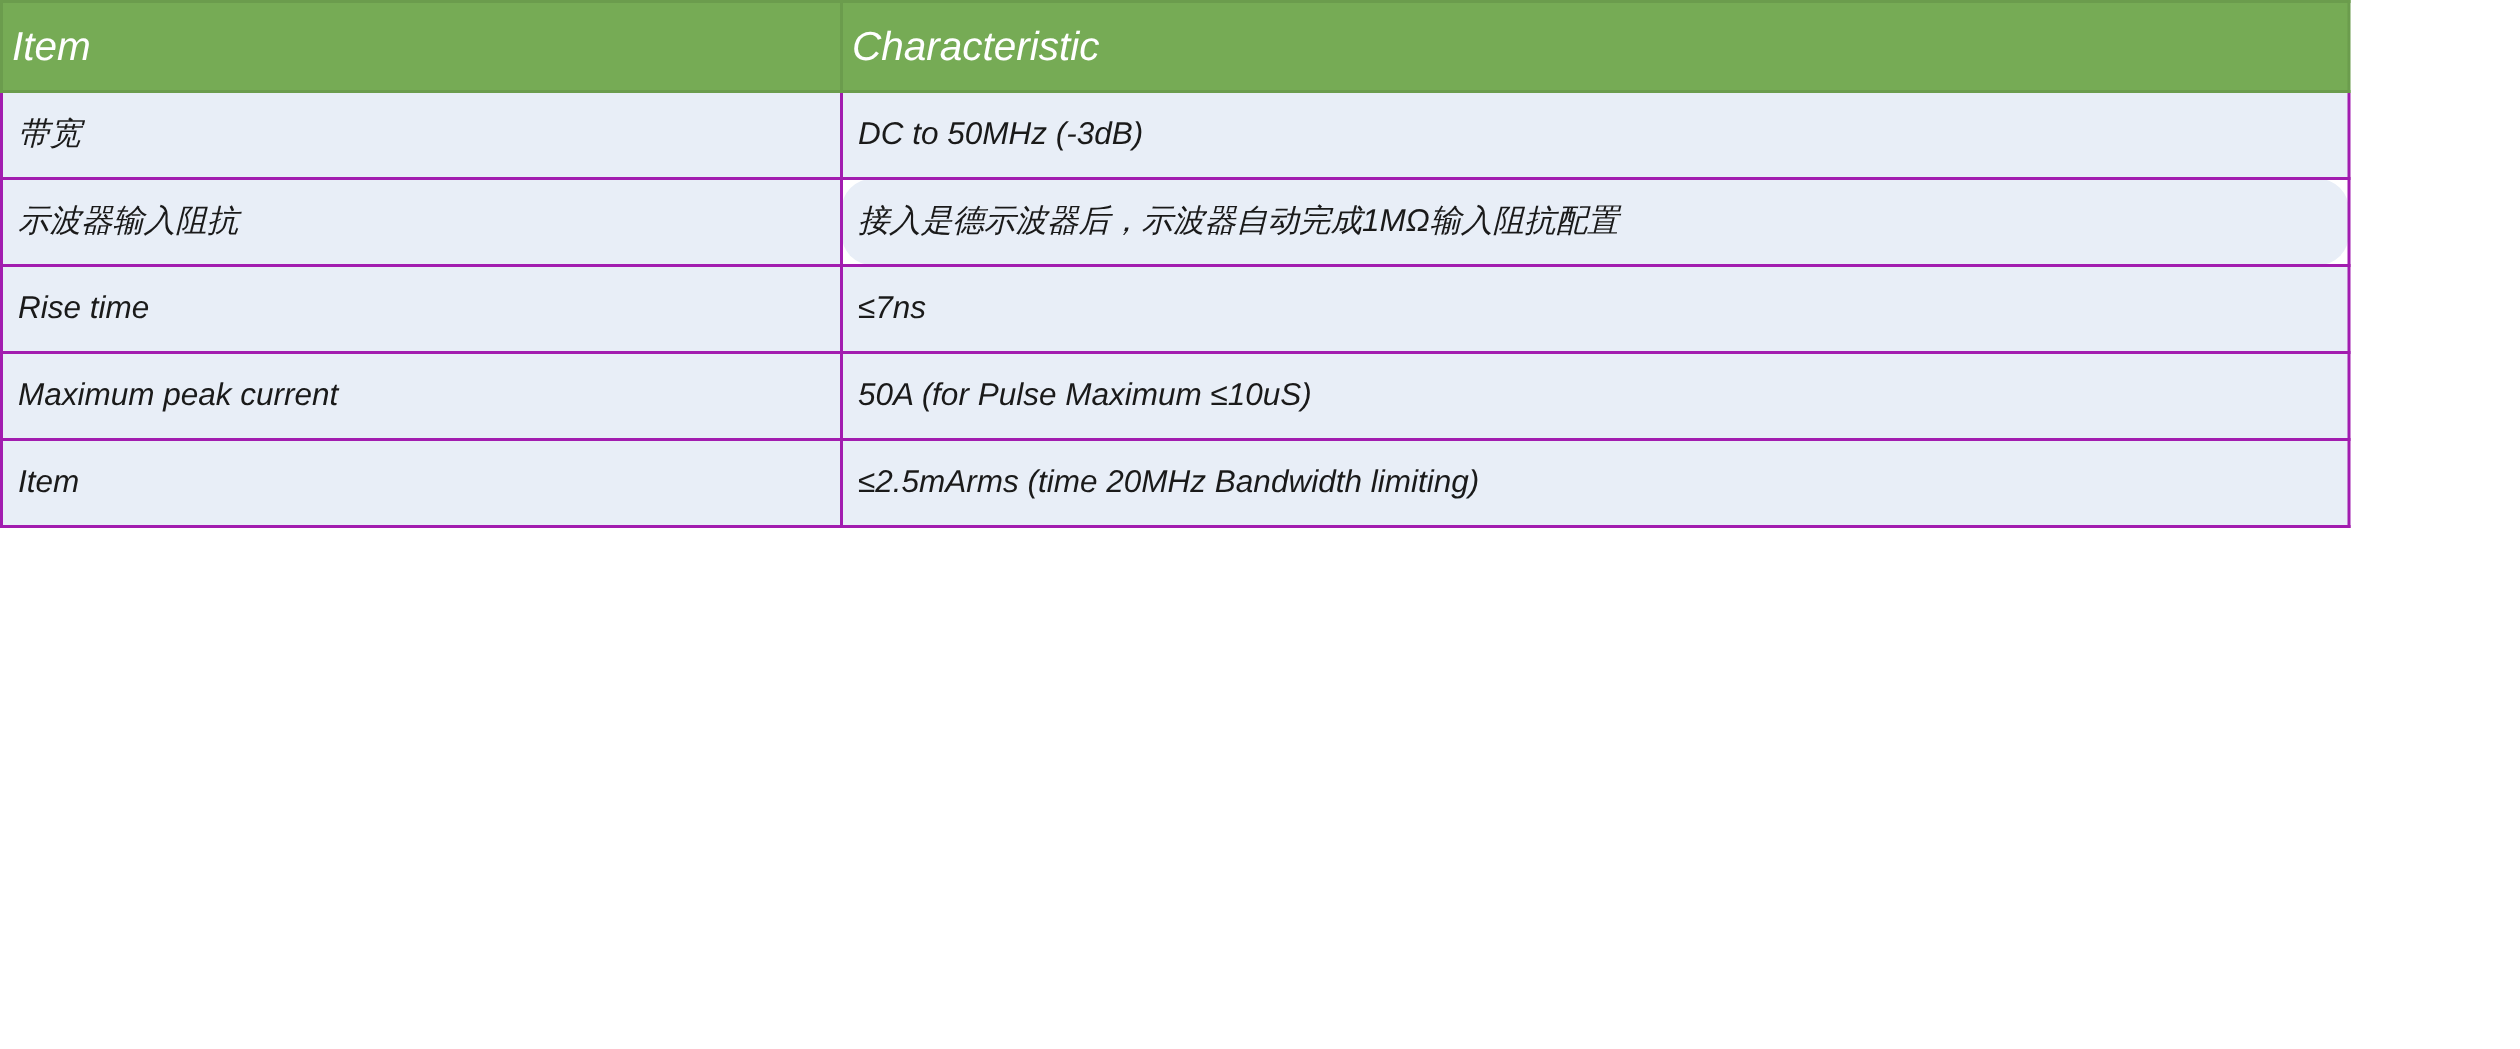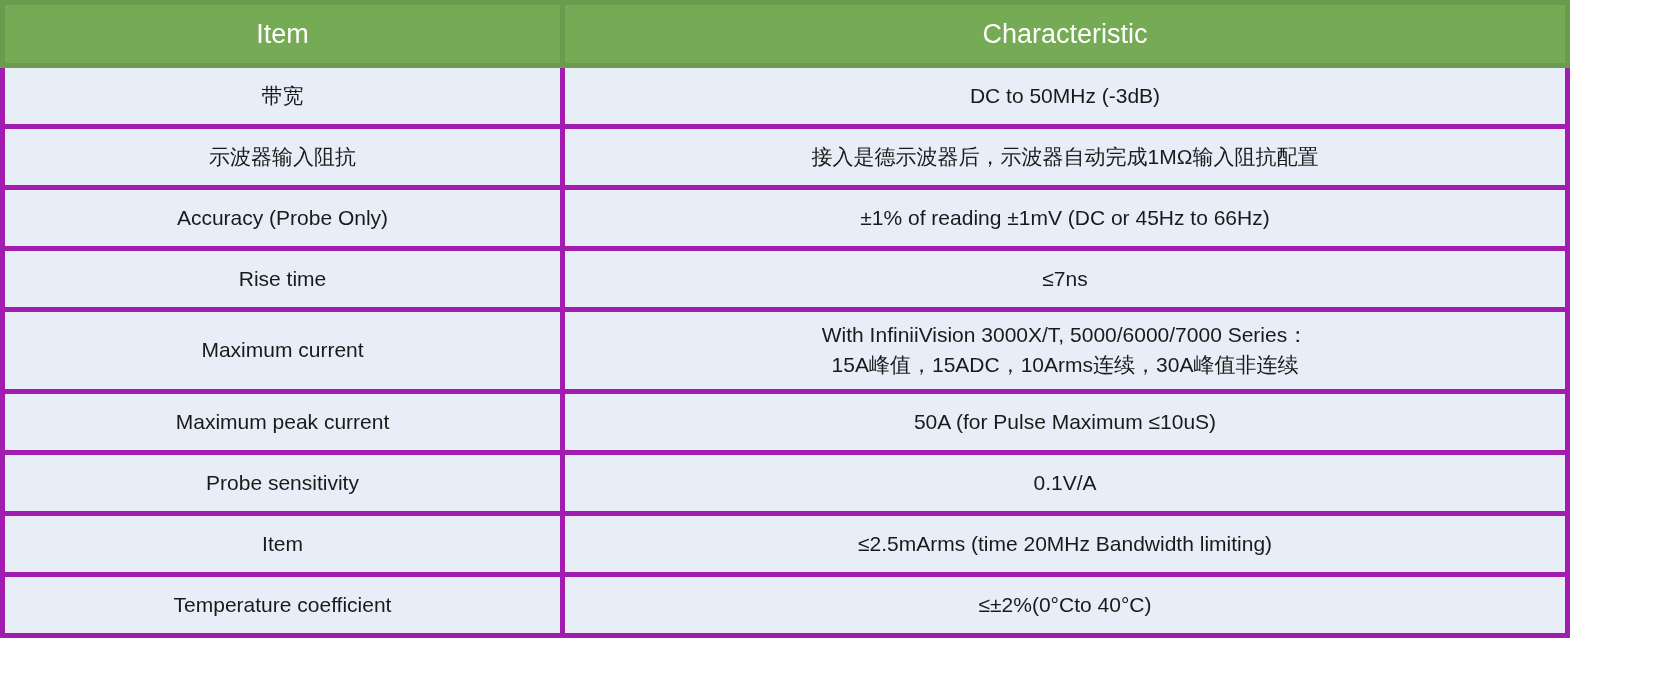--- a/index.html
+++ b/index.html
@@ -20,24 +20,25 @@
   table.spec-table {
     border-collapse: collapse;
     width: 1565px;
     margin: 0 0 0 0;
     table-layout: fixed;
   }
   table.spec-table col.col-item { width: 560px; }
   table.spec-table col.col-char { width: 1005px; }
 
   table.spec-table th, table.spec-table td {
-    border: 5px solid #a21caf;
-    text-align: center;
+    border: 2px solid #a21caf;
+    text-align: left;
     vertical-align: middle;
     color: #1a1a1a;
+    font-style: italic;
   }
   table.spec-table thead th {
     background: #76ab55;
     color: #ffffff;
     font-size: 27px;
     font-weight: normal;
     height: 50px;
     padding: 4px 6px;
     border-color: #6b9c4d;
   }
@@ -45,20 +46,21 @@
     background: #e8eef7;
     font-size: 21px;
     padding: 8px 10px;
     line-height: 1.45;
   }
   td.cn-big {
     font-size: 25px;
   }
   td.cn-mid {
     font-size: 24px;
+    border-radius: 21px;
   }
   td.tall {
     height: 108px;
   }
   .row-h-default td { height: 40px; }
 </style>
 </head>
 <body>
 
 <div class="spec-table-wrap">
@@ -76,42 +78,26 @@
     <tbody id="table-body">
         <tr class="row-h-default">
           <td class="cn-big">带宽</td>
           <td>DC to 50MHz (-3dB)</td>
         </tr>
         <tr class="row-h-default">
           <td class="cn-big">示波器输入阻抗</td>
           <td class="cn-mid">接入是德示波器后，示波器自动完成1MΩ输入阻抗配置</td>
         </tr>
         <tr class="row-h-default">
-          <td>Accuracy (Probe Only)</td>
-          <td>±1% of reading ±1mV (DC or 45Hz to 66Hz)</td>
-        </tr>
-        <tr class="row-h-default">
           <td>Rise time</td>
           <td>≤7ns</td>
-        </tr>
-        <tr class="row-h-default">
-          <td>Maximum current</td>
-          <td class="tall">With InfiniiVision 3000X/T, 5000/6000/7000 Series：<br>15A峰值，15ADC，10Arms连续，30A峰值非连续</td>
         </tr>
         <tr class="row-h-default">
           <td>Maximum peak current</td>
           <td>50A (for Pulse Maximum ≤10uS)</td>
         </tr>
         <tr class="row-h-default">
-          <td>Probe sensitivity</td>
-          <td>0.1V/A</td>
-        </tr>
-        <tr class="row-h-default">
           <td>Item</td>
           <td>≤2.5mArms (time 20MHz Bandwidth limiting)</td>
-        </tr>
-        <tr class="row-h-default">
-          <td>Temperature coefficient</td>
-          <td>≤±2%(0°Cto 40°C)</td>
         </tr>
       </tbody>
   </table>
 </div>
 
 </body></html>

